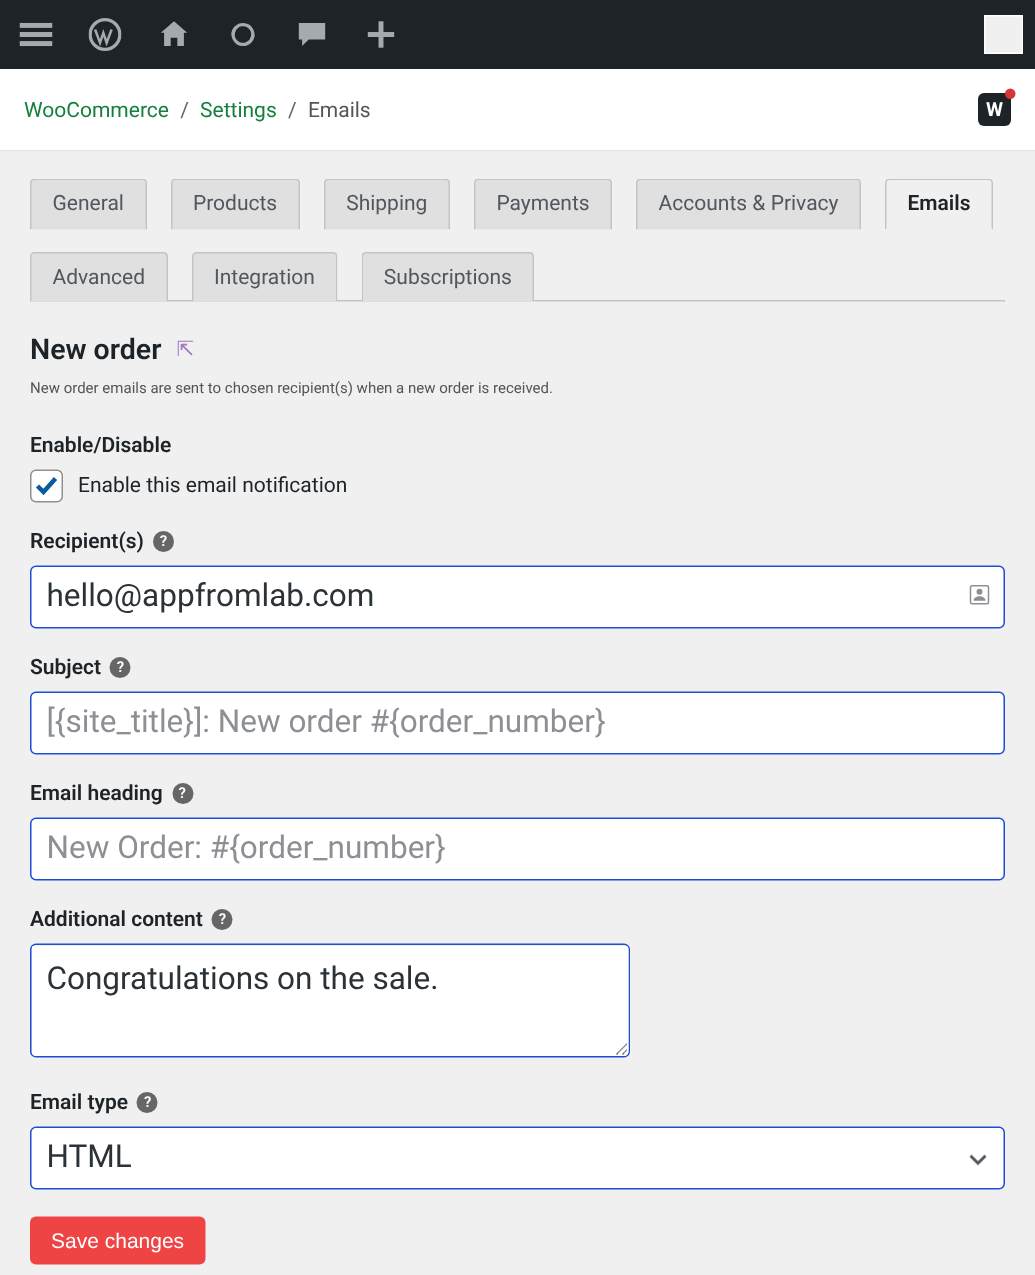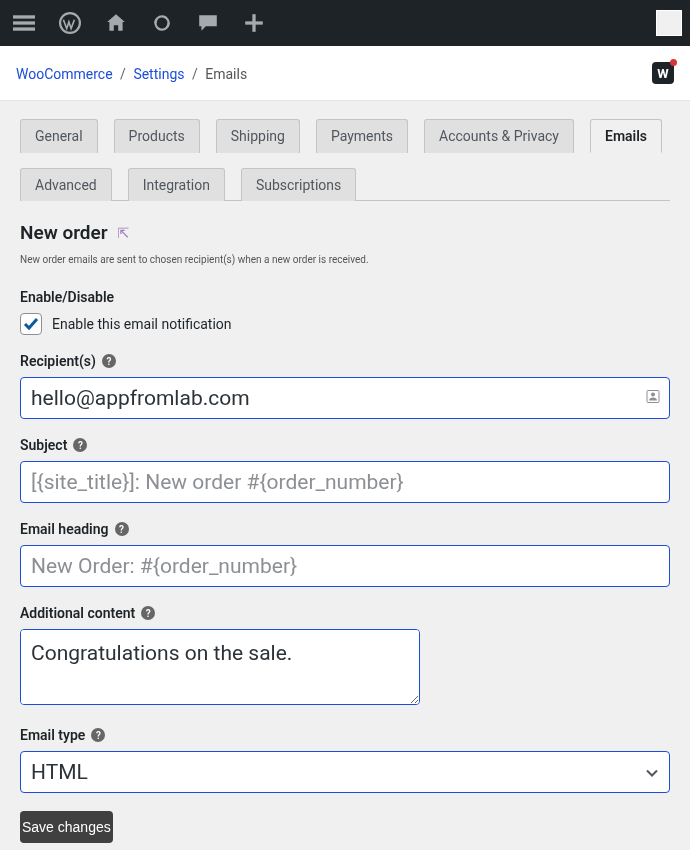--- a/index.html
+++ b/index.html
@@ -4,21 +4,21 @@
 <style>
 * { box-sizing: border-box; margin: 0; padding: 0; }
 body { font-family: -apple-system, BlinkMacSystemFont, "Segoe UI", Roboto, sans-serif; background: #f0f0f1; width: 690px; height: 850px; overflow: hidden; }
 .admin-bar { background: #1d2327; height: 46px; display: flex; align-items: center; padding: 0 8px; justify-content: space-between; }
 .admin-bar-left { display: flex; align-items: center; gap: 14px; }
 .admin-bar-icon { color: #a7aaad; width: 32px; height: 32px; display: flex; align-items: center; justify-content: center; cursor: pointer; }
 .admin-bar-icon svg { width: 22px; height: 22px; fill: #a7aaad; }
 .avatar { width: 26px; height: 26px; background: #f0f0f1; border: 1px solid #fff; }
 .page { background: #fff; padding: 8px 16px 0; border-bottom: 1px solid #e5e5e5; position: relative; }
 .breadcrumb { font-size: 14px; padding: 12px 0 18px; }
-.breadcrumb a { color: #1d4ed8; text-decoration: none; }
+.breadcrumb a { color: #15803d; text-decoration: none; }
 .breadcrumb .sep { color: #666; margin: 0 4px; }
 .breadcrumb .current { color: #555; }
 .badge-w { position: absolute; right: 16px; top: 16px; width: 22px; height: 22px; background: #1d2327; border-radius: 4px; color: #fff; font-weight: bold; font-size: 13px; display: flex; align-items: center; justify-content: center; }
 .badge-dot { position: absolute; top: -3px; right: -3px; width: 7px; height: 7px; border-radius: 50%; background: #d63638; }
 .content { padding: 0 20px 30px; }
 .tabs { display: flex; flex-wrap: wrap; gap: 16px; border-bottom: 1px solid #c3c4c7; margin-top: 18px; }
 .tab { background: #e0e0e0; border: 1px solid #c3c4c7; border-bottom: none; padding: 8px 14px; font-size: 14px; color: #50575e; cursor: pointer; border-radius: 3px 3px 0 0; margin-bottom: -1px; }
 .tab.active { background: #f0f0f1; border-bottom: 1px solid #f0f0f1; color: #1d2327; font-weight: 600; }
 .section-title { display: flex; align-items: center; gap: 10px; margin: 20px 0 10px; }
 .section-title h2 { font-size: 19px; font-weight: 600; color: #1d2327; }
@@ -33,21 +33,21 @@
 .checkbox-label { font-size: 14px; color: #1d2327; }
 input[type="text"], textarea, select { width: 100%; padding: 8px 10px; border: 1px solid #1d4ed8; border-radius: 4px; font-size: 21px; font-family: inherit; color: #2c3338; background: #fff; }
 input[type="text"]::placeholder, textarea::placeholder { color: #8c8f94; }
 textarea { resize: both; height: 76px; line-height: 1.5; }
 .textarea-wrap { max-width: 400px; }
 .select-wrap { position: relative; }
 select { appearance: none; padding-right: 36px; }
 .select-chevron { position: absolute; right: 12px; top: 50%; transform: translateY(-50%); pointer-events: none; }
 .input-icon-end { position: absolute; right: 10px; top: 50%; transform: translateY(-50%); color: #8c8f94; pointer-events: none; }
 .input-wrap { position: relative; }
-.btn-primary { background: #404040; color: #fff; border: none; border-radius: 4px; padding: 8px 2px; font-size: 14px; cursor: pointer; }
+.btn-primary { background: #ef4444; color: #fff; border: none; border-radius: 4px; padding: 8px 14px; font-size: 14px; cursor: pointer; }
 </style>
 </head>
 <body>
 
 <div class="admin-bar">
   <div class="admin-bar-left">
     <div class="admin-bar-icon">
         <svg viewBox="0 0 20 20">
           <rect y="3" width="20" height="3"></rect>
           <rect y="8.5" width="20" height="3"></rect>

